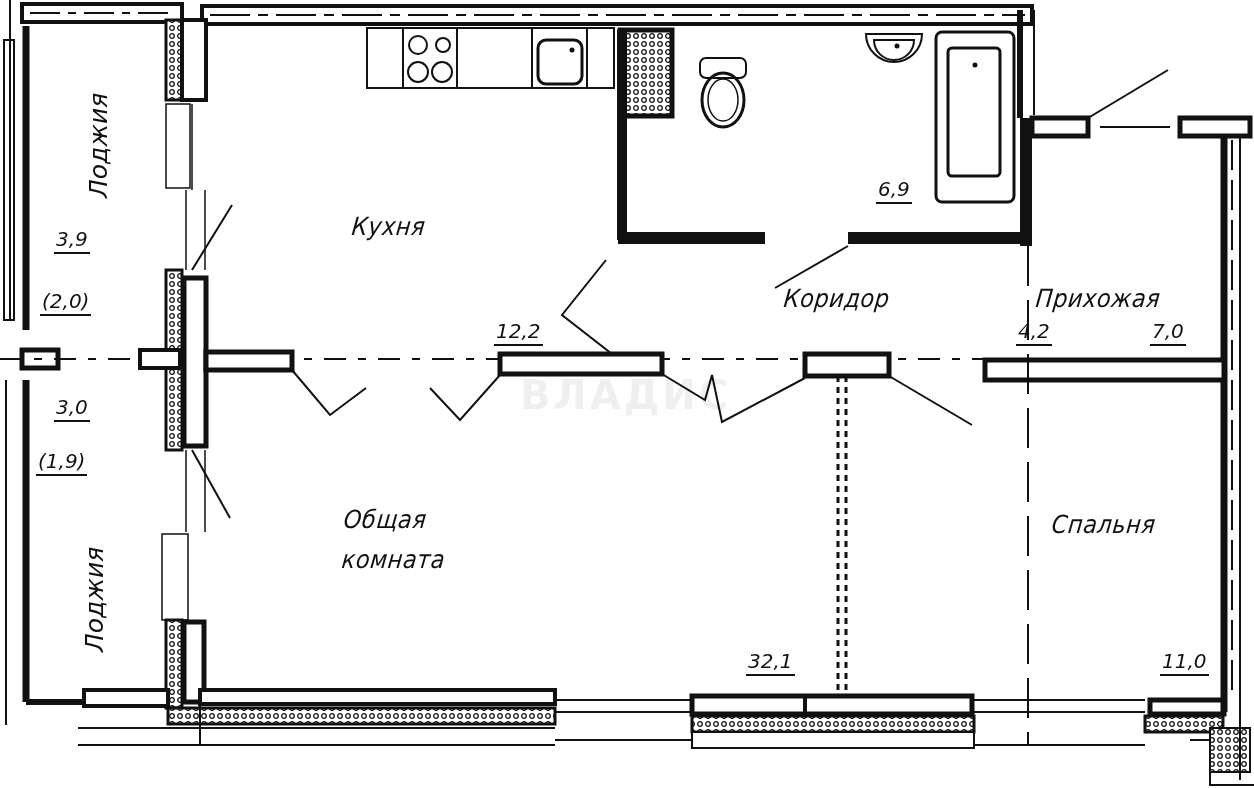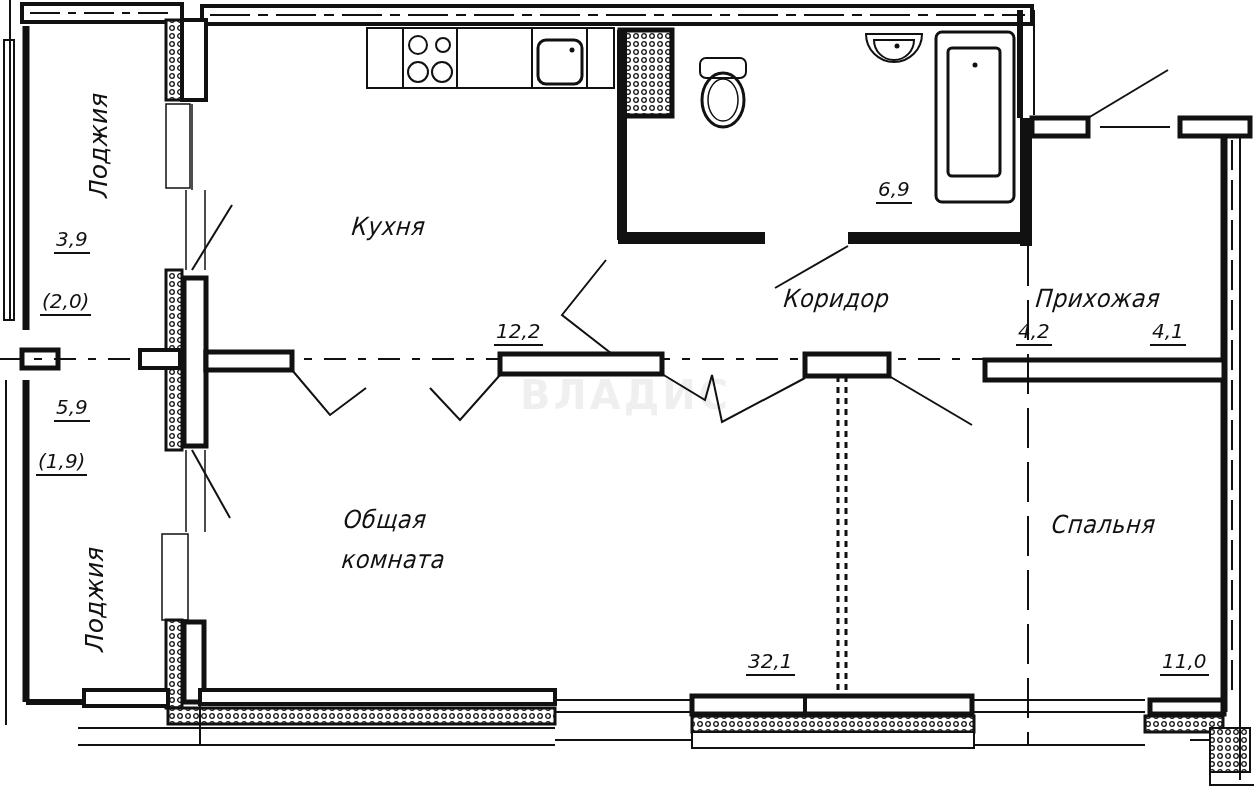--- a/index.html
+++ b/index.html
@@ -136,33 +136,33 @@
     <line x1="1028" y1="246" x2="1028" y2="745" stroke-width="2" stroke-dasharray="40 14"></line>
   </g>
 </svg>
 
 <div class="wm" style="left:520px;top:372px;">ВЛАДИС</div>
 
 <div class="vert" style="left:84px;top:198px;">Лоджия</div>
 <div class="num" style="left:54px;top:226px;">3,9</div>
 <div class="num" style="left:40px;top:276px;margin-top:12px;">(2,0)</div>
 
-<div class="num" style="left:54px;top:394px;">5,9</div>
+<div class="num" style="left:54px;top:394px;">3,0</div>
 <div class="num" style="left:36px;top:448px;">(1,9)</div>
 <div class="vert" style="left:80px;top:652px;">Лоджия</div>
 
 <div class="lbl" style="left:352px;top:212px;">Кухня</div>
 <div class="num" style="left:494px;top:318px;">12,2</div>
 
 <div class="num" style="left:876px;top:176px;">6,9</div>
 
 <div class="lbl" style="left:784px;top:284px;">Коридор</div>
 <div class="num" style="left:968px;top:318px;margin-left:48px;">4,2</div>
 
 <div class="lbl" style="left:1036px;top:284px;">Прихожая</div>
-<div class="num" style="left:1150px;top:318px;">4,1</div>
+<div class="num" style="left:1150px;top:318px;">7,0</div>
 
 <div class="lbl" style="left:344px;top:505px;">Общая</div>
 <div class="lbl" style="left:342px;top:545px;">комната</div>
 <div class="num" style="left:746px;top:648px;">32,1</div>
 
 <div class="lbl" style="left:1052px;top:510px;">Спальня</div>
 <div class="num" style="left:1160px;top:648px;">11,0</div>
 
 </body></html>

